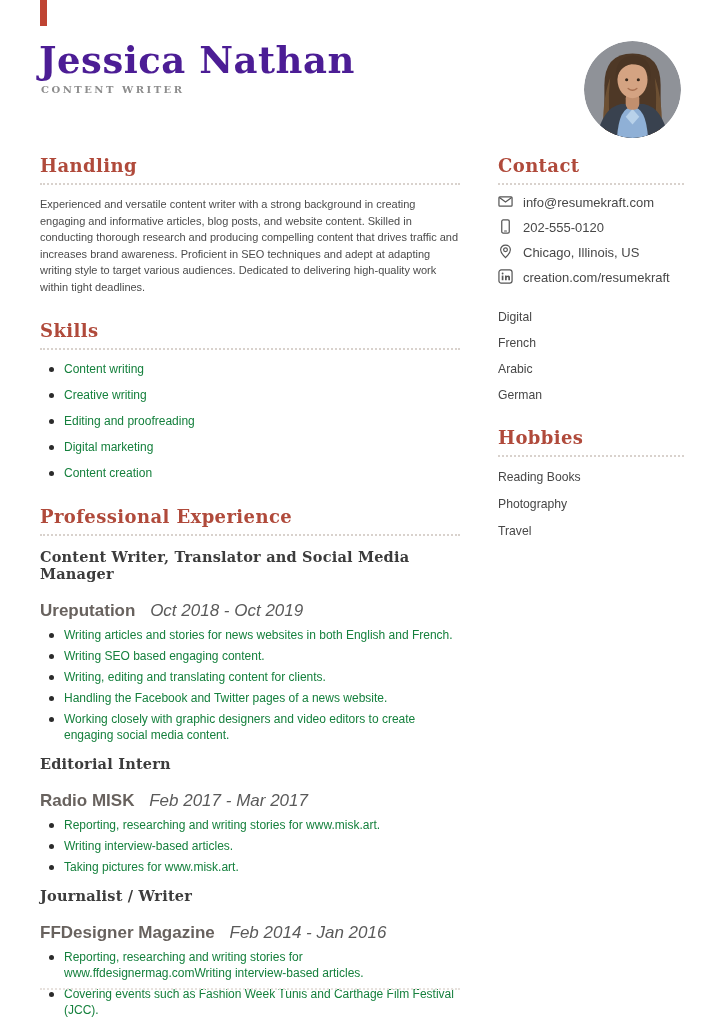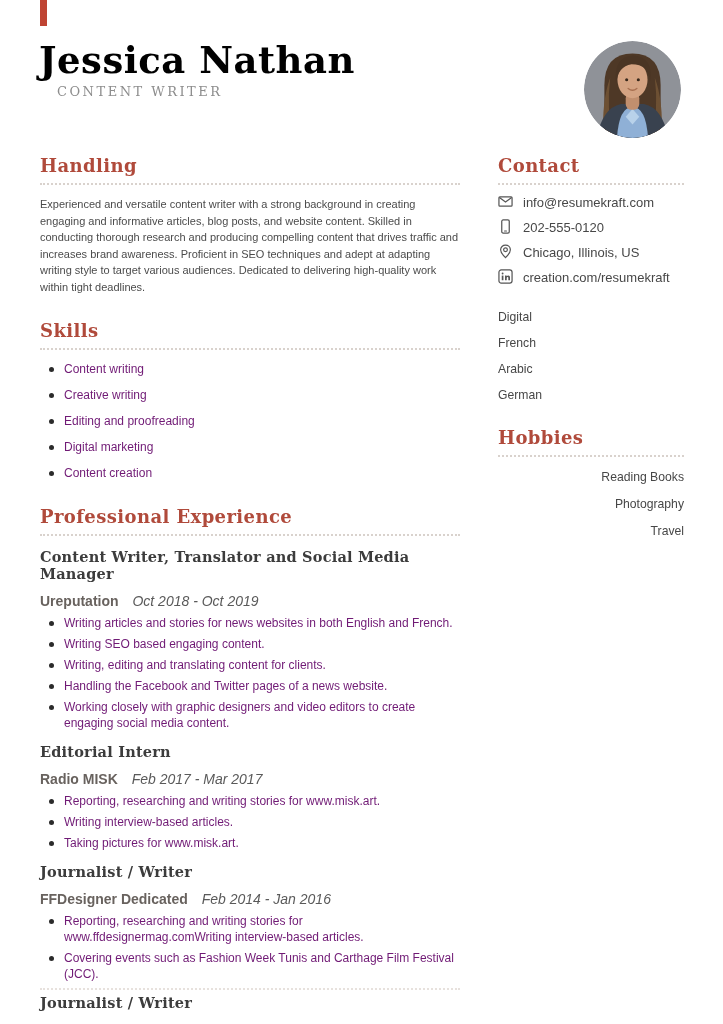--- a/index.html
+++ b/index.html
@@ -1,49 +1,49 @@
 <!DOCTYPE html>
 <html><head>
 <meta charset="utf-8">
 <style>
   html,body{margin:0;padding:0;background:#e9e9e9;}
   .page{position:relative;width:723px;height:1024px;background:#ffffff;margin:0 auto;
         font-family:"Liberation Sans","DejaVu Sans",sans-serif;color:#4b4b4b;overflow:hidden;}
   .red-tick{position:absolute;left:40px;top:0;width:7px;height:26px;background:#bf4433;}
   .name{position:absolute;left:39px;top:38px;font-family:"DejaVu Serif","Liberation Serif",serif;
-        font-weight:700;font-size:37px;color:#000000;letter-spacing:.5px;}
-  .role{position:absolute;left:57px;top:84px;font-family:"DejaVu Serif","Liberation Serif",serif;
-        font-weight:400;font-size:13px;letter-spacing:2.5px;color:#8d8d8d;}
+        font-weight:700;font-size:37px;color:#4c1d95;letter-spacing:.5px;}
+  .role{position:absolute;left:41px;top:84px;font-family:"DejaVu Serif","Liberation Serif",serif;
+        font-weight:700;font-size:10px;letter-spacing:2.5px;color:#8d8d8d;}
   .avatar{position:absolute;left:584px;top:41px;width:97px;height:97px;border-radius:50%;overflow:hidden;}
   .col-left{position:absolute;left:40px;top:155px;width:420px;}
   .col-right{position:absolute;left:498px;top:155px;width:186px;}
   h2.sec{margin:0;font-family:"DejaVu Serif","Liberation Serif",serif;font-weight:700;
          font-size:18px;color:#b04a3b;letter-spacing:.4px;
          border-bottom:2px dotted #d9d2cd;padding-bottom:7px;}
   .mt{margin-top:25px;}
   .summary-text{margin:11px 0 0 0;font-size:11px;line-height:16.5px;color:#4b4b4b;}
   ul.dotlist{list-style:none;margin:11px 0 0 0;padding:0;}
   ul.dotlist li{position:relative;padding-left:24px;font-size:12px;line-height:16px;
-                margin-bottom:5px;color:#701a75;}
+                margin-bottom:5px;color:#15803d;}
   ul.dotlist li::before{content:"";position:absolute;left:9px;top:5.5px;width:5px;height:5px;
                 border-radius:50%;background:#2b2b2b;}
   ul.skills li{margin-bottom:10px;}
   .job{margin-top:12px;}
   .job-title{font-family:"DejaVu Serif","Liberation Serif",serif;font-weight:700;
              font-size:14.5px;color:#3c3c3c;letter-spacing:.2px;}
-  .job-meta{margin-top:11px;font-size:14px;}
+  .job-meta{margin-top:19px;font-size:17px;}
   .company{font-weight:700;color:#68625e;margin-right:10px;}
   .dates{font-style:italic;color:#5a5a5a;}
   .job ul.dotlist{margin-top:6px;}
   .c-row{display:flex;align-items:flex-start;margin-top:10px;font-size:13px;color:#474747;}
   .c-row .ic{width:15px;height:15px;margin-right:10px;flex:0 0 15px;margin-top:-1px;}
   .ic svg{display:block;width:15px;height:15px;}
   .plainlist{margin-top:8px;}
   .plain-item{font-size:12.2px;color:#474747;margin-top:12px;}
-  .hobby .plain-item{margin-top:13px;text-align:right;}
+  .hobby .plain-item{margin-top:13px;}
   .bottom-rule{position:absolute;left:40px;top:988px;width:420px;border-top:2px dotted #e7e1dd;}
 </style>
 </head>
 <body>
 
 <div class="page">
 
   <div class="red-tick"></div>
 
   <div class="name">Jessica Nathan</div>
@@ -122,21 +122,21 @@
 
         <li>Reporting, researching and writing stories for www.misk.art.</li>
             <li>Writing interview-based articles.</li>
             <li>Taking pictures for www.misk.art.</li>
           </ul>
       </div>
 
       <div class="job">
         <div class="job-title">Journalist / Writer</div>
         <div class="job-meta">
-          <span class="company">FFDesigner Dedicated</span>
+          <span class="company">FFDesigner Magazine</span>
           <span class="dates">Feb 2014 - Jan 2016</span>
         </div>
         <ul class="dotlist">
 
             <li>Reporting, researching and writing stories for www.ffdesignermag.comWriting interview-based articles.</li>
             <li>Covering events such as Fashion Week Tunis and Carthage Film Festival (JCC).</li>
           </ul>
       </div>
 
       <div class="job">

